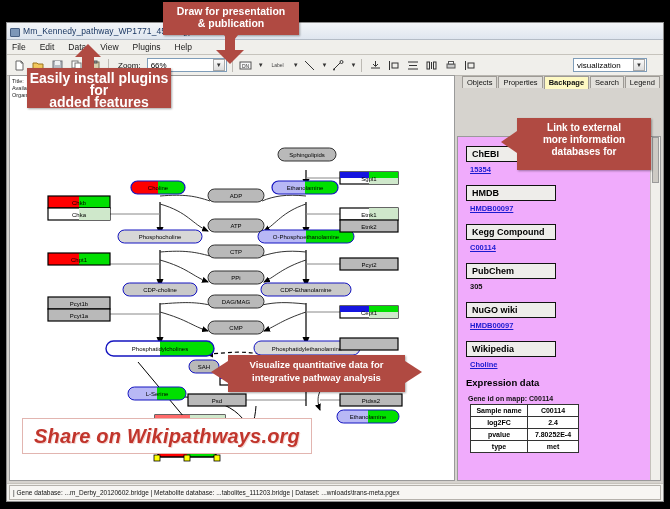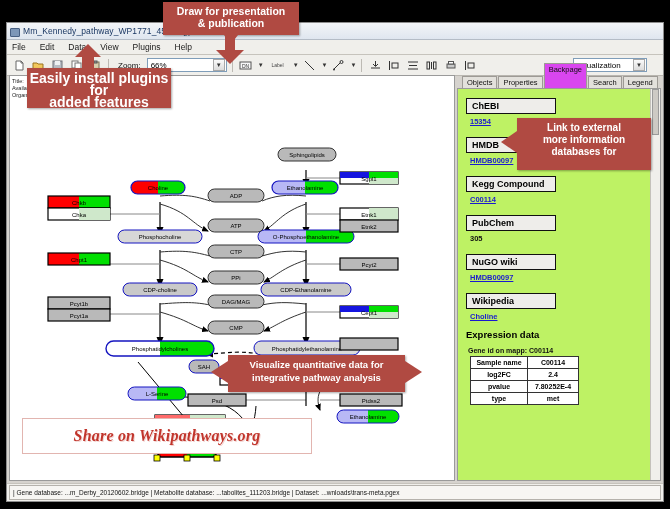--- a/index.html
+++ b/index.html
@@ -41,22 +41,22 @@
   .canvas-wrap{position:relative;flex:1;background:#fff;border:1px solid #9a9a9a;margin:2px 1px 2px 2px;overflow:hidden;}
   .meta{position:absolute;left:2px;top:2px;font-size:5.5px;line-height:7px;color:#222;}
 
   svg.pathway{position:absolute;left:0;top:0;}
 
   
   .side{width:204px;display:flex;flex-direction:column;margin:2px 2px 2px 1px;}
   .tabs{display:flex;align-items:flex-end;height:13px;padding-left:5px;gap:1px;}
   .tab{font-size:7.5px;padding:1px 4px 1px 4px;border:1px solid #9d9a95;border-bottom:none;
        background:#e3e1dc;color:#111;border-radius:1px 1px 0 0;line-height:9px;}
-  .tab.active{background:#d946ef;font-weight:normal;padding-bottom:15px;margin-bottom:-1px;}
-  .sidebody{flex:1;background:#bef264;border:1px solid #9a9a9a;position:relative;overflow:hidden;padding:6px 0 0 8px;}
+  .tab.active{background:#fef9c3;font-weight:bold;padding-bottom:2px;margin-bottom:-1px;}
+  .sidebody{flex:1;background:#f0abfc;border:1px solid #9a9a9a;position:relative;overflow:hidden;padding:6px 0 0 8px;margin-top:48px;}
   .dbhdr{display:inline-block;min-width:78px;border:1px solid #111;background:#eeedea;
          font-size:9px;font-weight:bold;padding:2px 5px;margin-bottom:3px;color:#000;}
   .dblink{font-size:7.5px;color:#1a1ad0;text-decoration:underline;font-weight:bold;margin:0 0 8px 4px;display:block;}
   .dbplain{font-size:7.5px;color:#111;margin:0 0 8px 4px;display:block;font-weight:bold;}
   .exprhdr{font-size:9.5px;font-weight:bold;color:#000;margin:2px 0 7px 0;}
   .geneid{font-size:7px;font-weight:bold;color:#111;margin:0 0 2px 2px;}
   table.expr{border-collapse:collapse;margin-left:4px;}
   table.expr td{border:1px solid #333;font-size:7px;font-weight:bold;text-align:center;
                 padding:2px 3px;color:#000;background:#fff;}
   table.expr td.k{width:50px;}
@@ -89,22 +89,22 @@
   .co4{left:228px;top:355px;width:177px;height:34px;font-size:9.5px;padding-top:3px;line-height:13px;}
   .co4 .tail{position:absolute;left:-17px;top:6px;
              border-top:11px solid transparent;border-bottom:11px solid transparent;border-right:17px solid #b04a42;}
   .co4 .tailbar{position:absolute;left:-4px;top:10px;width:8px;height:12px;background:#b04a42;}
   .co4 .tailR{position:absolute;right:-17px;top:6px;
              border-top:11px solid transparent;border-bottom:11px solid transparent;border-left:17px solid #b04a42;}
   .co4 .tailbarR{position:absolute;right:-4px;top:10px;width:8px;height:12px;background:#b04a42;}
 
   .wpbox{position:absolute;left:22px;top:418px;width:288px;height:34px;border:1px solid #e2b5b0;
          background:#fff;display:flex;align-items:center;justify-content:center;}
-  .wptext{font-family:Liberation Serif, serif;font-style:italic;font-weight:bold;
-          font-size:16px;color:#c1352c;text-shadow:1px 1px 0 #f3d6d3;letter-spacing:.2px;}
+  .wptext{font-family:Liberation Sans, sans-serif;font-style:italic;font-weight:bold;
+          font-size:20px;color:#c1352c;text-shadow:1px 1px 0 #f3d6d3;letter-spacing:.2px;}
 </style>
 </head>
 <body>
 
 <div id="root">
 
   <div class="win">
 
     <div class="titlebar">
       <span class="tb-icon"></span>

